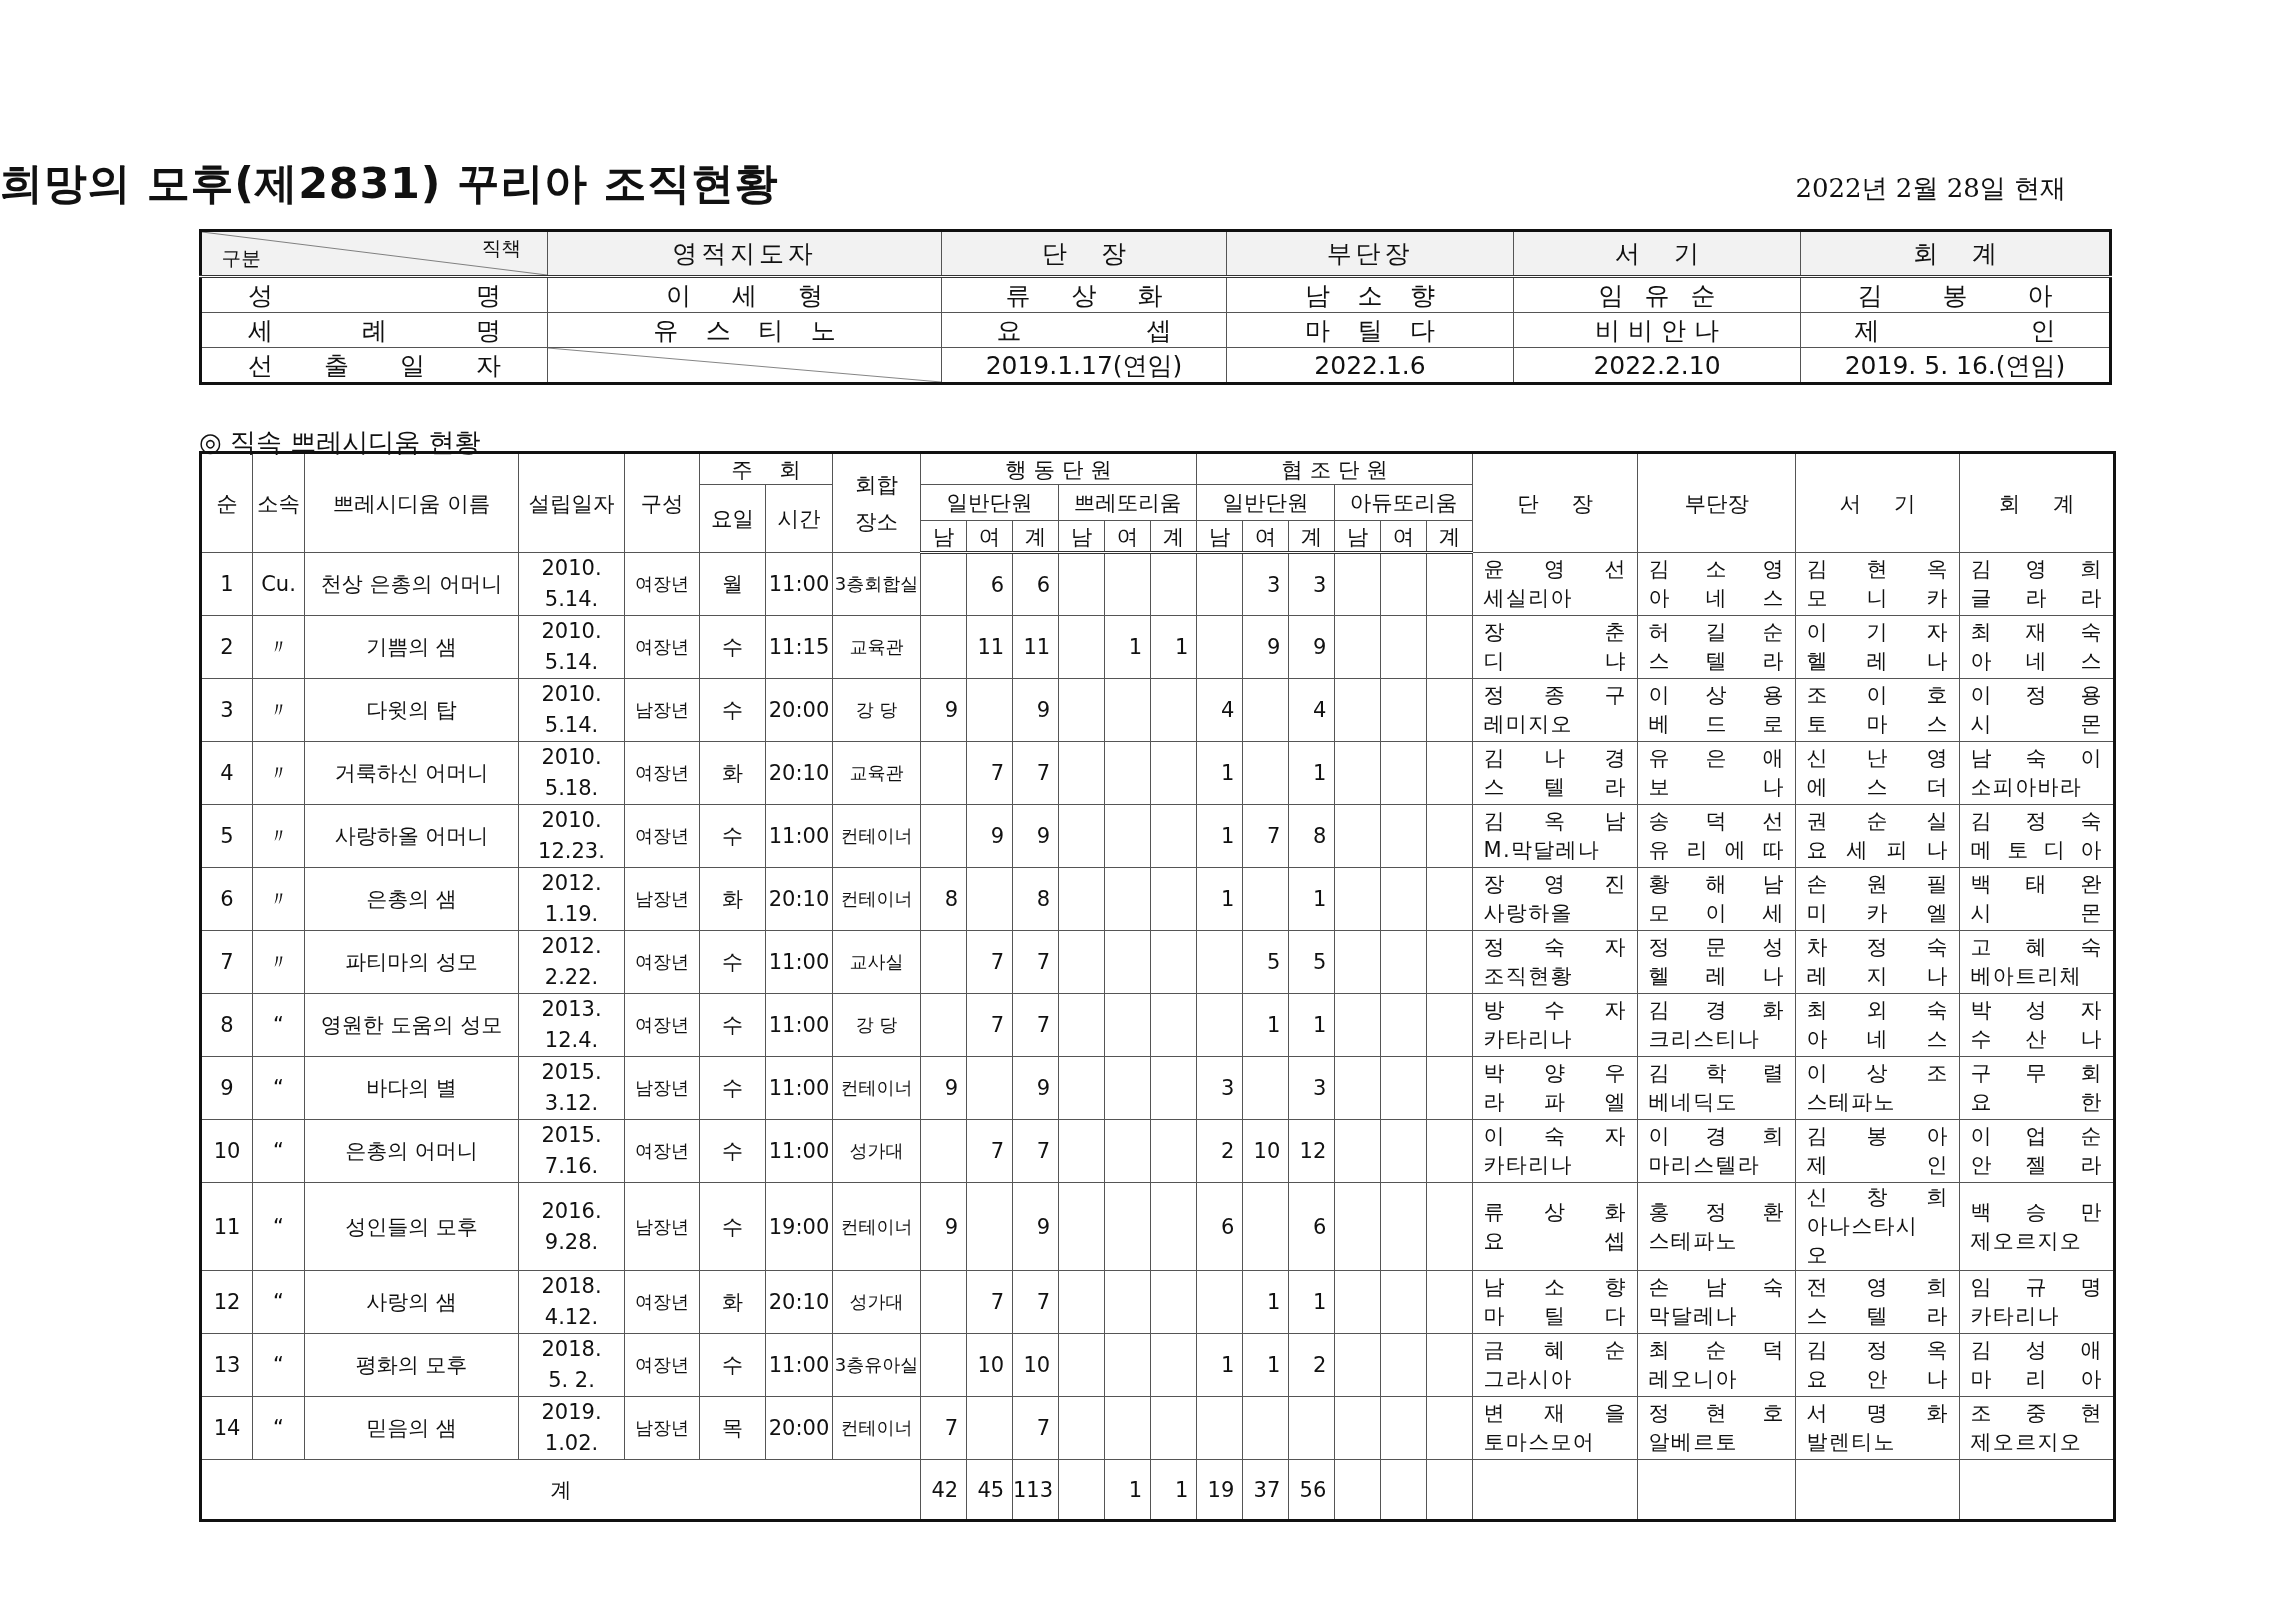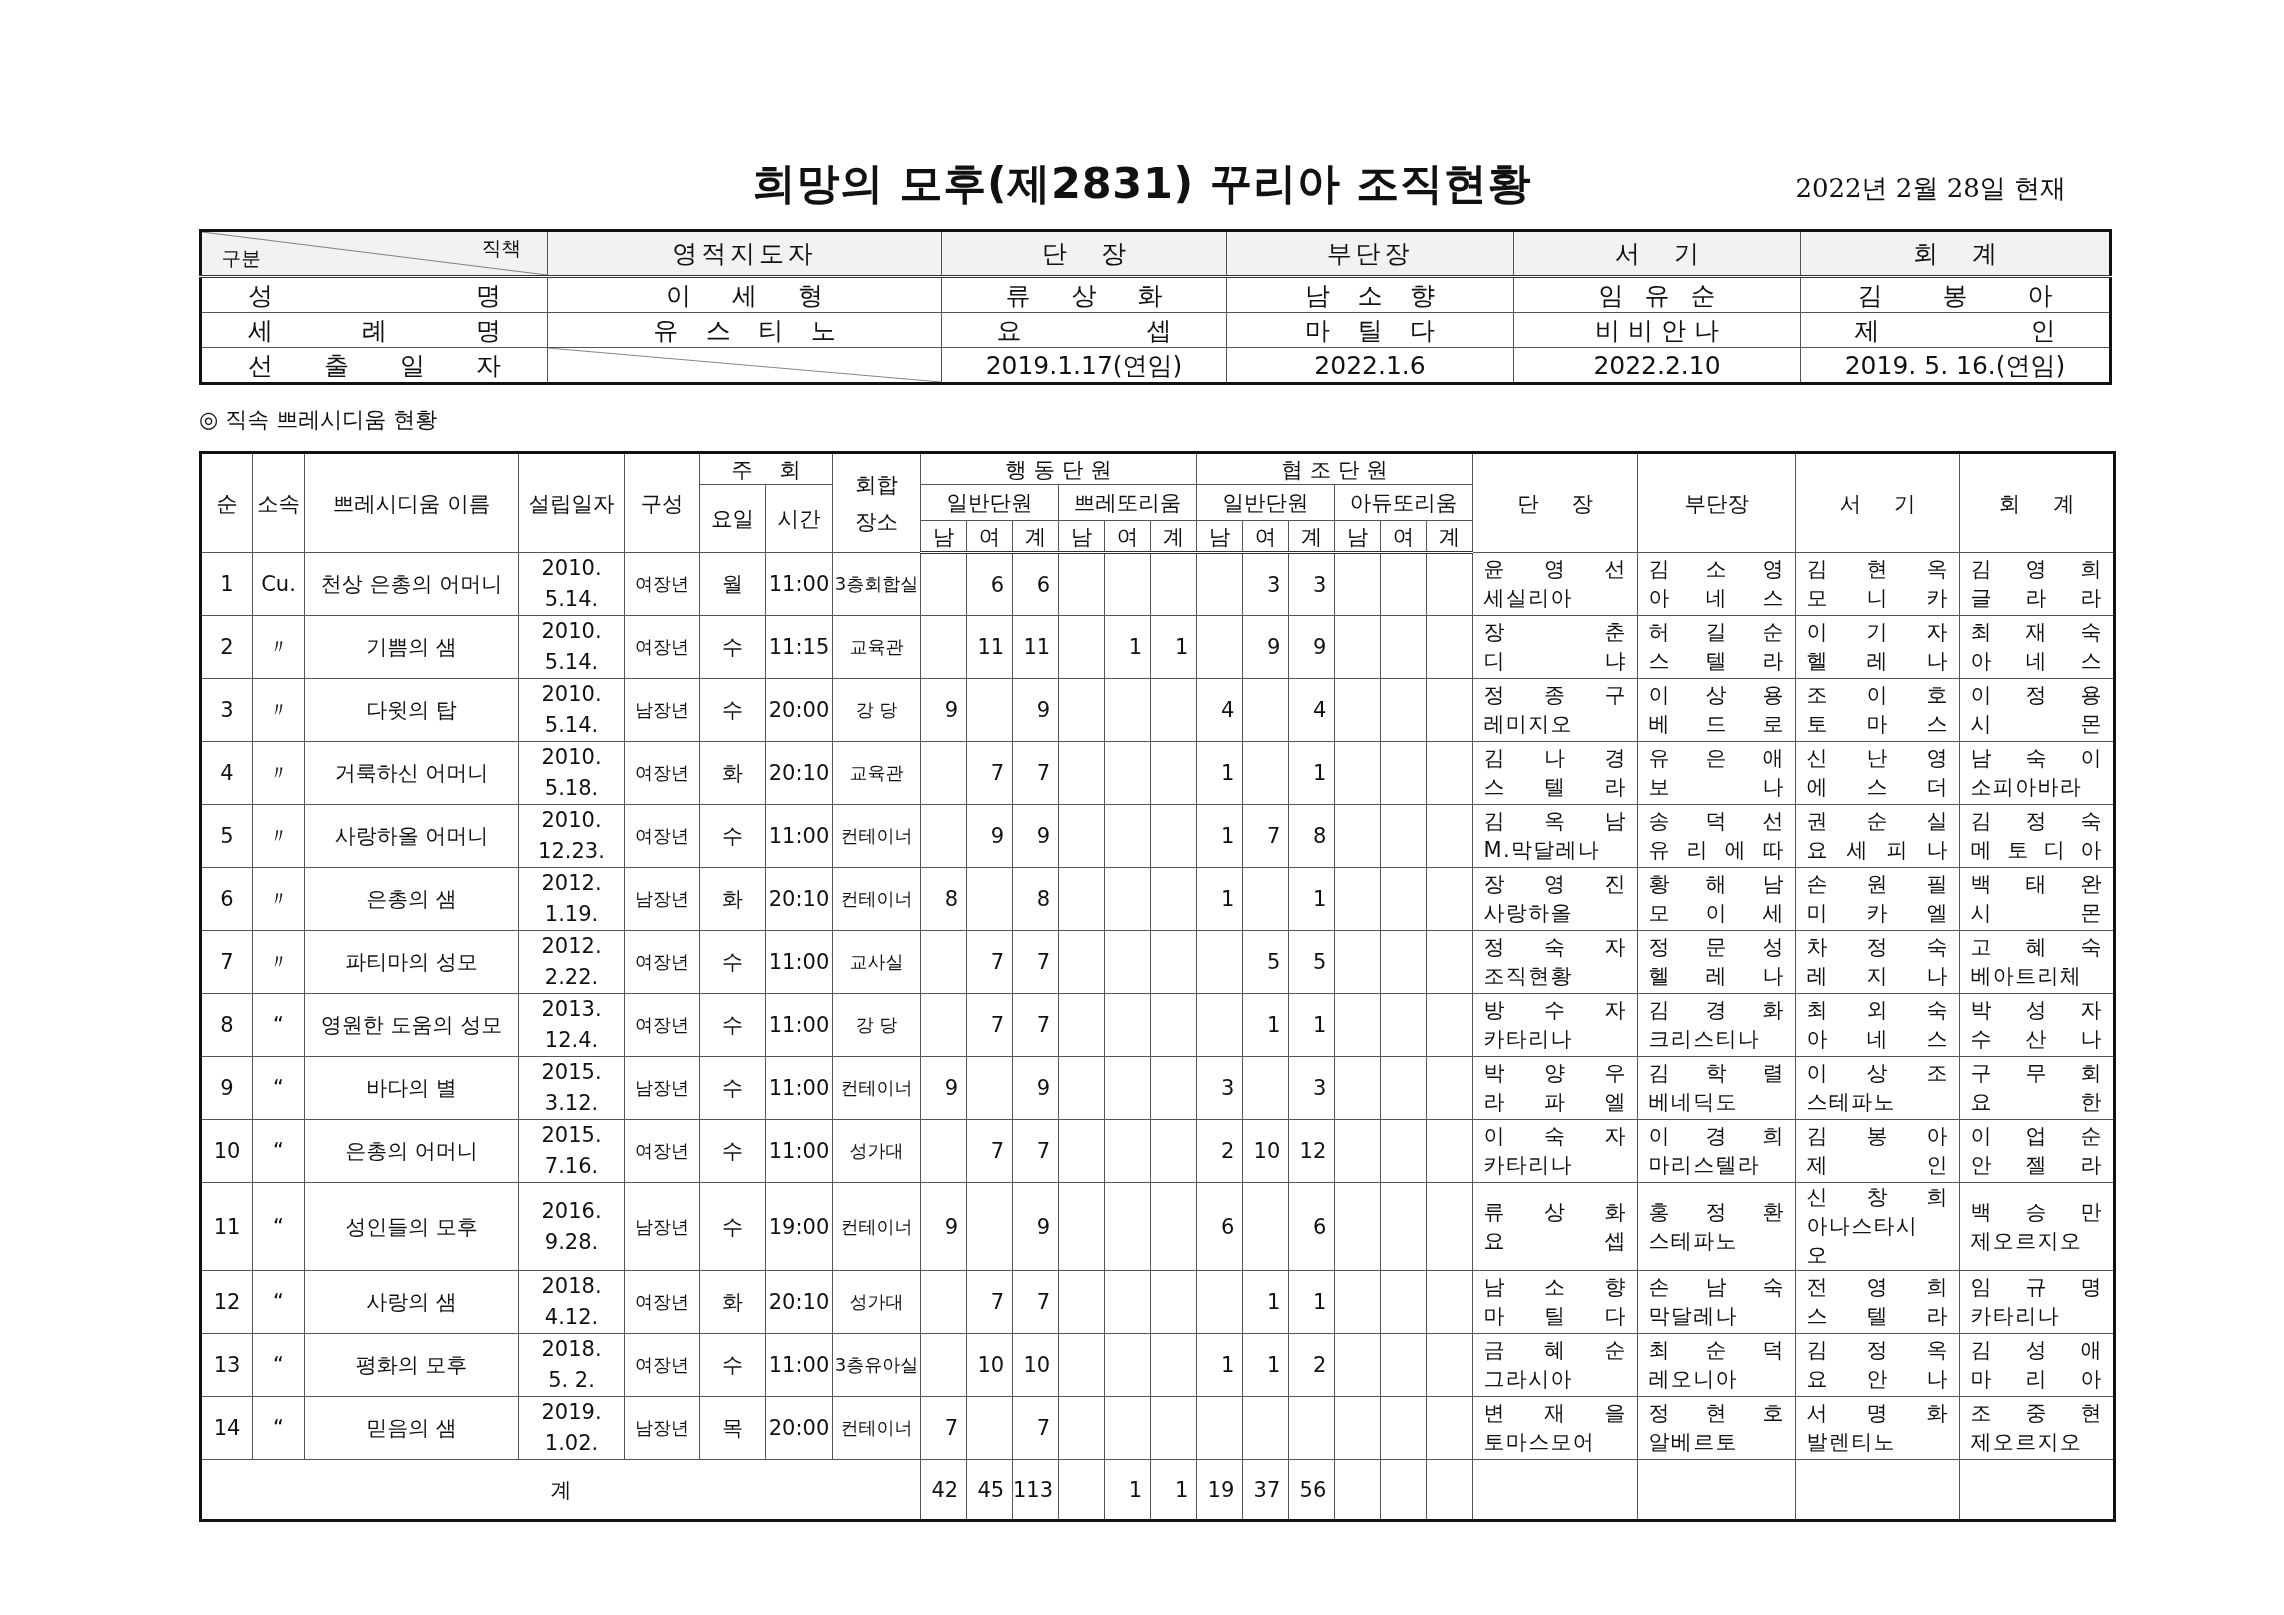--- a/index.html
+++ b/index.html
@@ -1,30 +1,30 @@
 <!DOCTYPE html>
 <html style="font-size:10.4px"><head>
 <meta charset="utf-8">
 <style>
   html, body { margin:0; padding:0; background:#ffffff; }
   body { width:2284px; height:1616px; position:relative; font-family:"DejaVu Sans", sans-serif; color:#111; overflow:hidden; }
-  .title { position:absolute; left:0; width:2284px; top:155px; text-align:center; font-size:43px; font-weight:bold; letter-spacing:0.7px; }
+  .title { position:absolute; left:0; width:2284px; top:155px; font-size:43px; font-weight:bold; letter-spacing:0.7px; }
   .asof { position:absolute; right:218px; top:171px; font-family:"DejaVu Serif", serif; font-size:26px; }
   table { border-collapse:collapse; position:absolute; table-layout:fixed; }
   td, th { border:1px solid #555; padding:0; text-align:center; vertical-align:middle; font-weight:normal; overflow:hidden; white-space:nowrap; }
   #t1 { left:199px; top:229px; width:1910px; border:3.3px solid #111; }
   #t1 td, #t1 th { font-size:25px; }
   #t1 .hdr th { background:#f2f2f2; height:43px; border-bottom:3.3px double #333; }
   #t1 .row td { height:34px; }
   .diag { position:relative; }
   .diag svg { position:absolute; left:0; top:0; width:100%; height:100%; }
   .diag .tr { position:absolute; right:26px; top:2.6px; font-size:19.6px; }
   .diag .bl { position:absolute; left:19.6px; bottom:2.6px; font-size:19.6px; }
   .spread { display:flex; justify-content:space-between; padding:0 46px; }
-  .section { position:absolute; left:199px; top:405px; font-size:22px; }
+  .section { position:absolute; left:199px; top:425px; font-size:26px; }
   #t2 { left:199px; top:451px; width:1910px; border:3.3px solid #111; }
   #t2 th { font-size:21.5px; }
   #t2 td { font-size:21px; }
   #t2 .h1 th, #t2 .h2 th, #t2 .h3 th { height:30px; }
   #t2 .h3 th { border-bottom:3.3px double #333; }
   #t2 .dr td { height:61px; }
   #t2 .dr.tall td { height:83px; }
   #t2 .tot td { height:59px; }
   .num { text-align:right; padding-right:7.8px !important; }
   .two { display:flex; flex-direction:column; line-height:31px; }

